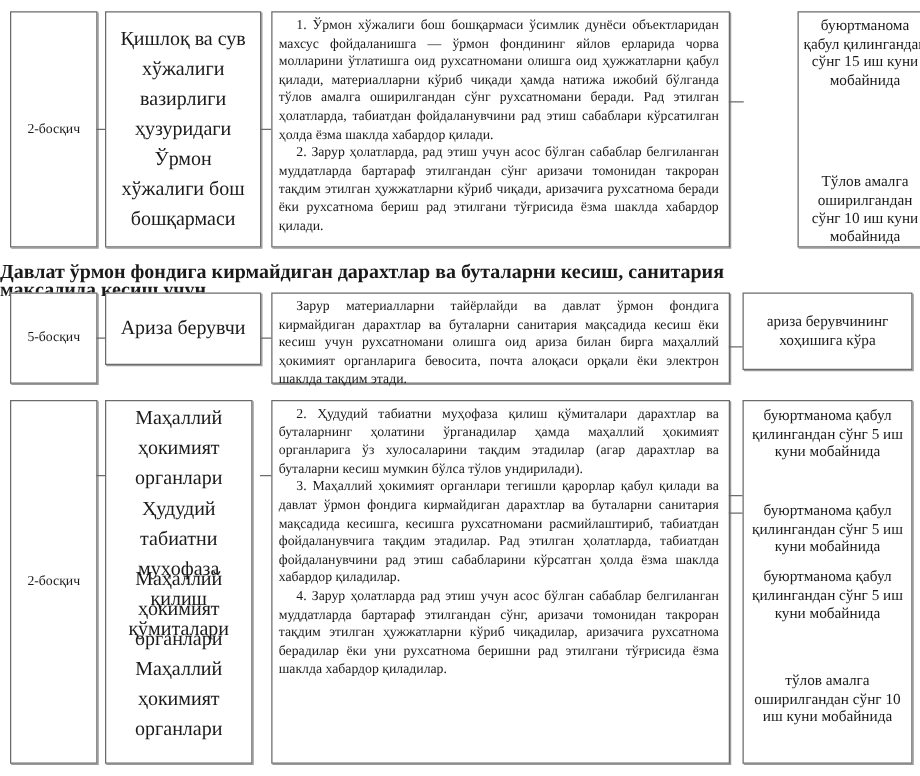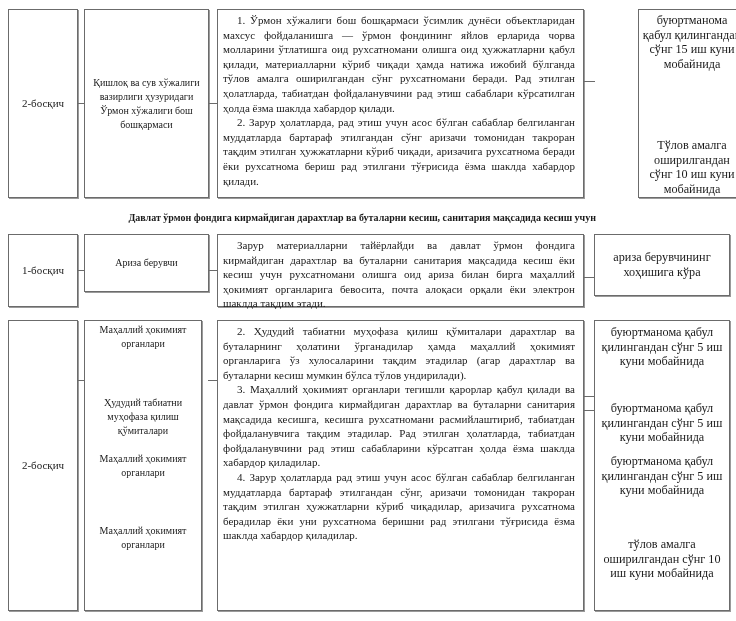--- a/index.html
+++ b/index.html
@@ -26,22 +26,22 @@
     display: flex;
     align-items: center;
     justify-content: center;
     text-align: center;
   }
   .stage-label {
     font-size: 11px;
     line-height: 15px;
   }
   .actor-label {
-    font-size: 10px;
-    line-height: 14px;
+    font-size: 16px;
+    line-height: 24px;
   }
   .desc {
     font-size: 11px;
     line-height: 14.6px;
     text-align: justify;
     padding: 3px 8px 2px 5px;
     hyphens: none;
   }
   .desc p {
     margin: 0;
@@ -55,23 +55,23 @@
   .connector {
     position: absolute;
     height: 1px;
     background: #6b6b6b;
   }
   .section-title {
     position: absolute;
     left: 0;
     width: 596px;
     top: 210px;
-    text-align: right;
+    text-align: left;
     font-weight: bold;
-    font-size: 10px;
+    font-size: 16px;
     line-height: 15px;
   }
   .abs {
     position: absolute;
     left: 0;
     right: 0;
     text-align: center;
   }
 </style>
 </head>
@@ -91,21 +91,21 @@
 </div>
 <div class="connector" style="left:583px; top:81px; width:12px;"></div>
 <div class="box term" style="left:594px; top:9px; width:108px; height:189px;margin-left:44px;">
   <div class="abs" style="top:3px; padding:0 3px;">буюртманома қабул қилингандан сўнг 15 иш куни мобайнида</div>
   <div class="abs" style="top:128px; padding:0 6px;">Тўлов амалга оширилгандан сўнг 10 иш куни мобайнида</div>
 </div>
 
 <div class="section-title">Давлат ўрмон фондига кирмайдиган дарахтлар ва буталарни кесиш, санитария мақсадида кесиш учун</div>
 
 <div class="box center stage-label" style="left:8px; top:234px; width:70px; height:73px;">
-  <span>1-босқич</span>
+  <span>5-босқич</span>
 </div>
 <div class="connector" style="left:77px; top:270px; width:8px;"></div>
 <div class="box center actor-label" style="left:84px; top:234px; width:125px; height:58px;">
   <span>Ариза берувчи</span>
 </div>
 <div class="connector" style="left:208px; top:270px; width:10px;"></div>
 <div class="box desc" style="left:217px; top:234px; width:367px; height:73px;">
   <p>Зарур материалларни тайёрлайди ва давлат ўрмон фондига кирмайдиган дарахтлар ва буталарни санитария мақсадида кесиш ёки кесиш учун рухсатномани олишга оид ариза билан бирга маҳаллий ҳокимият органларига бевосита, почта алоқаси орқали ёки электрон шаклда тақдим этади.</p>
 </div>
 <div class="connector" style="left:583px; top:277px; width:12px;"></div>

